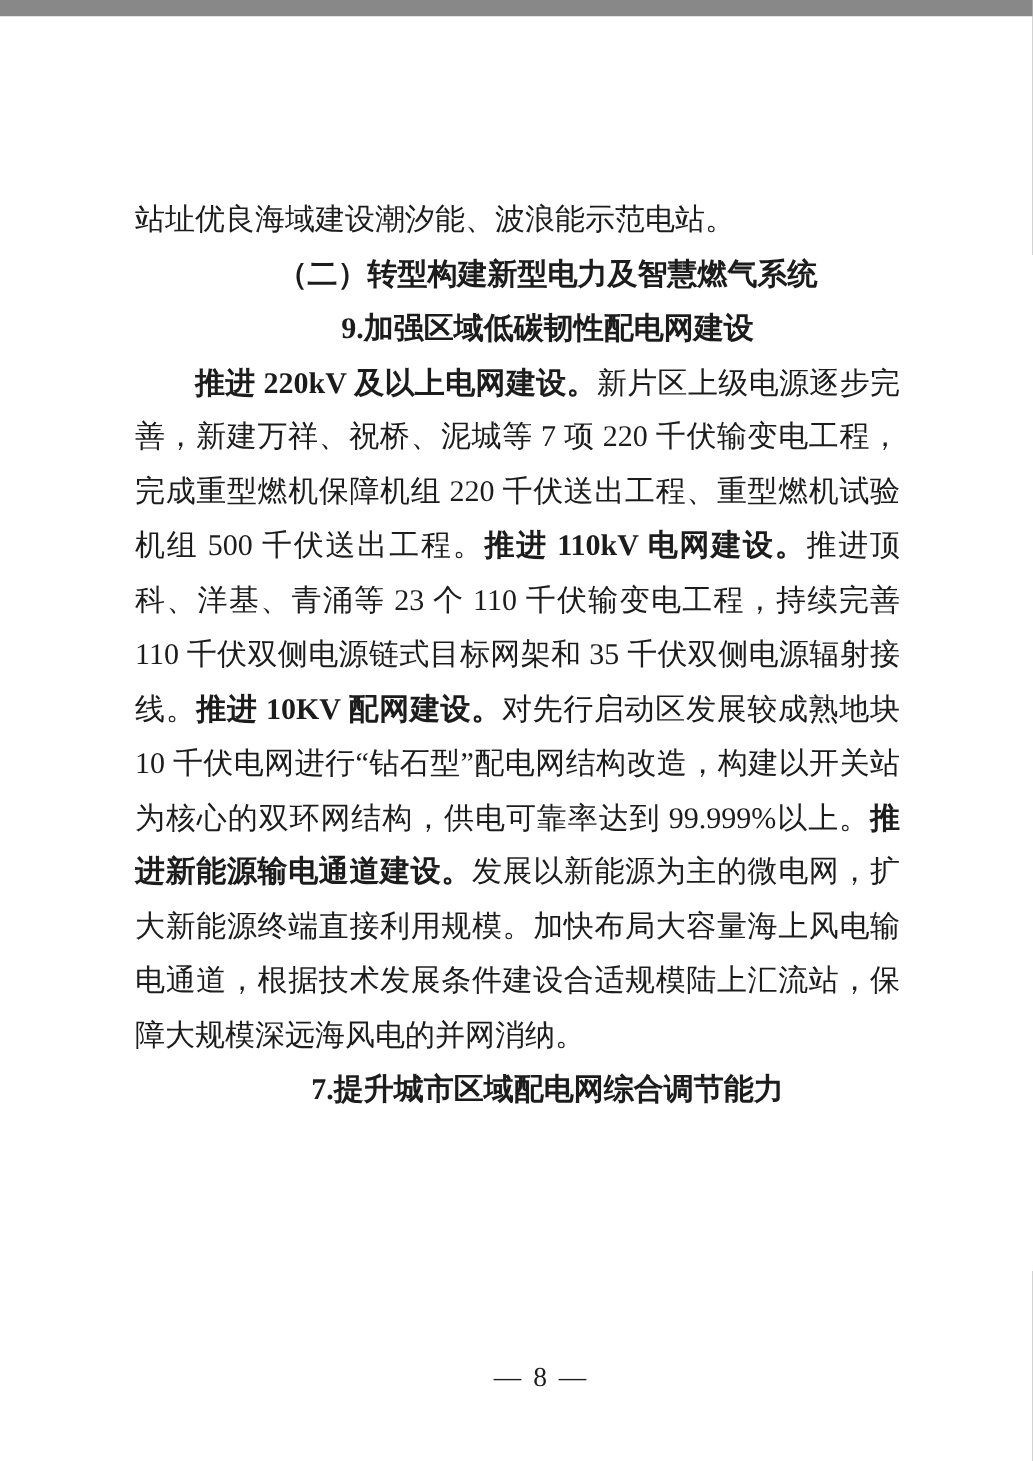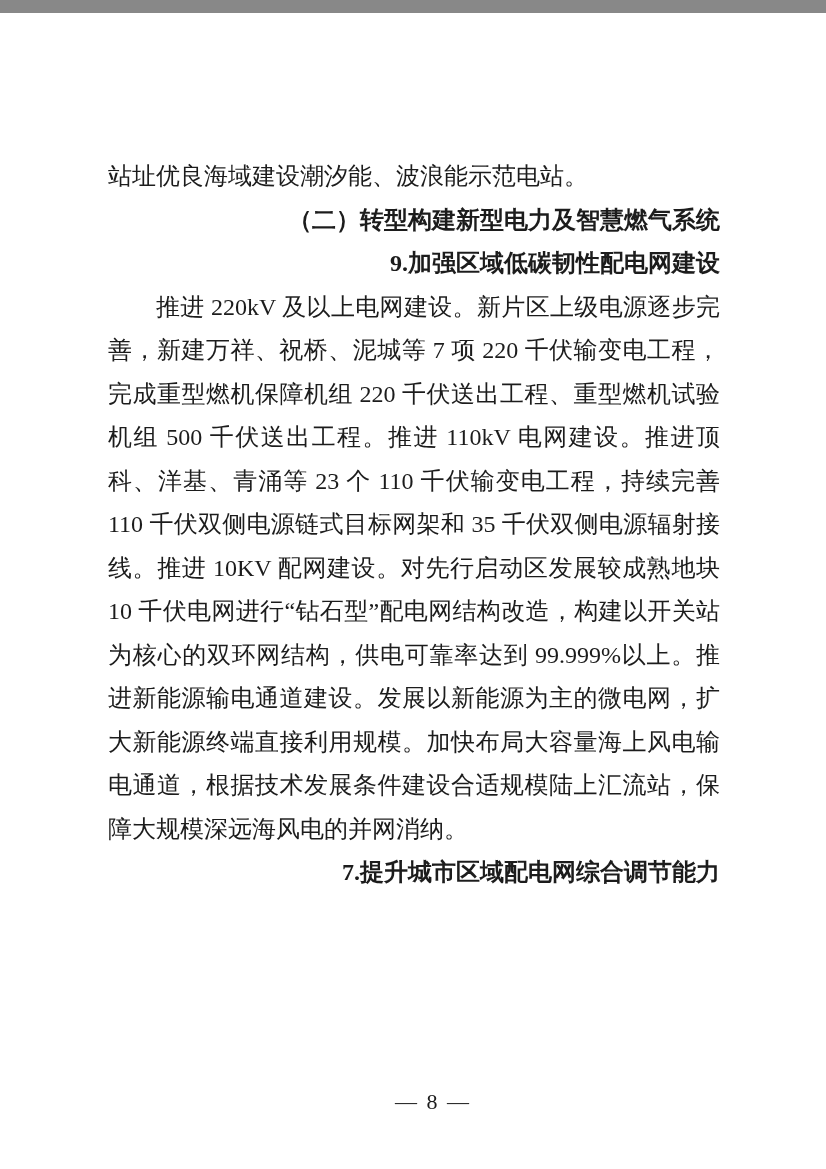--- a/index.html
+++ b/index.html
@@ -18,22 +18,22 @@
     position: absolute;
     left: 108px;
     top: 142px;
     width: 612px;
     font-size: 24px;
     line-height: 43.5px;
     text-align: justify;
   }
   .content p { margin: 0; padding: 0; }
   p.indent { text-indent: 2em; }
-  p.heading { font-weight: bold; text-indent: 2em; text-align: right; }
-  span.b { font-weight: normal; }
+  p.heading { font-weight: bold; text-indent: 2em; text-align: center; }
+  span.b { font-weight: bold; }
   .footer {
     position: absolute;
     top: 1076px;
     left: 0;
     width: 100%;
     text-align: center;
     font-size: 22px;
     letter-spacing: 2px;
     color: #1c1c1c;
   }

